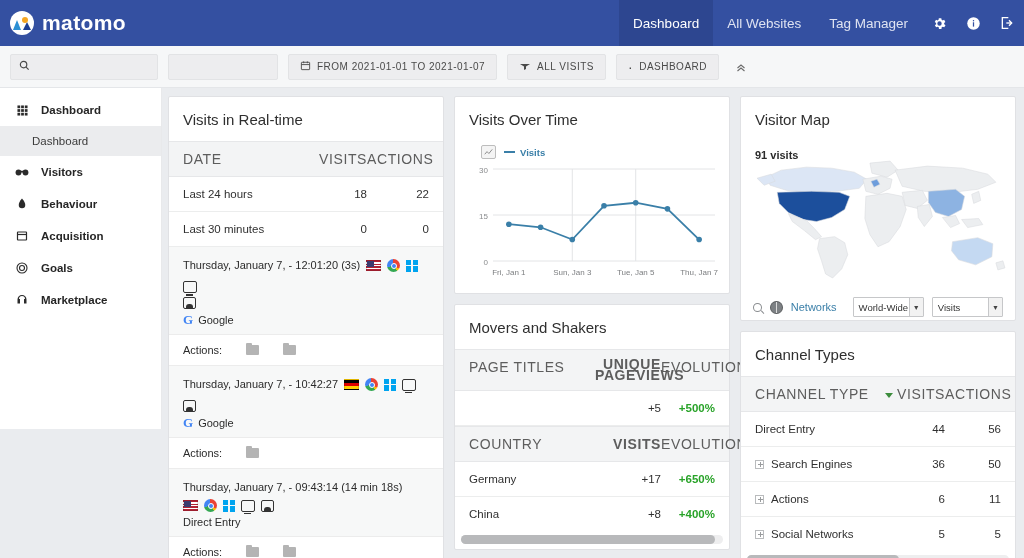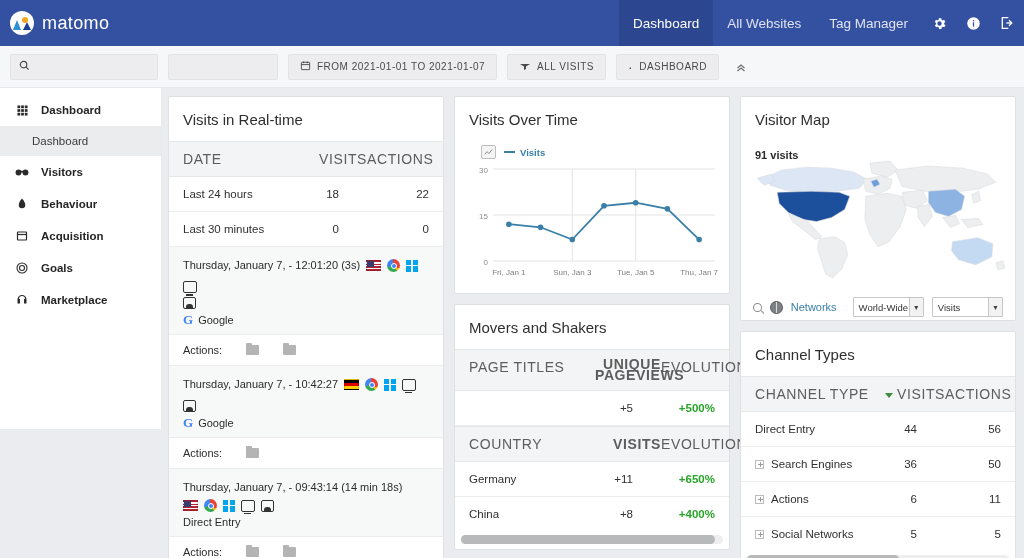--- a/index.html
+++ b/index.html
@@ -34,21 +34,21 @@
   }
   #logo-mark .m:after {
     right: 0; border-width: 0 4.5px 8px 4.5px;
     border-color: transparent transparent #1d3f94 transparent;
   }
   #logo-dot {
     position: absolute; width: 6px; height: 6px; border-radius: 50%;
     background: #f5a623; top: 6px; left: 12px;
   }
   #logo-text {
-    color: #fff; font-size: 18px; letter-spacing: .4px; font-weight: 400;
+    color: #fff; font-size: 21px; letter-spacing: .4px; font-weight: 700;
   }
   #nav-right { margin-left: auto; display: flex; align-items: stretch; height: 46px; }
   .nav-link {
     color: #dfe3f2; font-size: 13.5px; display: flex; align-items: center;
     padding: 0 14px; text-decoration: none; white-space: nowrap; cursor: pointer;
   }
   .nav-link.active { background: #2d4690; color: #fff; }
   .nav-icon {
     display: flex; align-items: center; justify-content: center;
     width: 34px; color: #fff; cursor: pointer;
@@ -119,21 +119,21 @@
   }
   .th-row .c1 { flex: 1; }
   .th-row .c2 { width: 58px; text-align: right; }
   .th-row .c3 { width: 62px; text-align: center; }
   .td-row {
     display: flex; padding: 11px 14px; font-size: 11.5px; color: #303030;
     border-bottom: 1px solid #eceded;
   }
   .td-row .c1 { flex: 1; }
   .td-row .c2 { width: 58px; text-align: right; }
-  .td-row .c3 { width: 62px; text-align: right; margin-left: 28px; }
+  .td-row .c3 { width: 62px; text-align: right; }
 
   
   .visit-block { padding: 9px 14px 8px 14px; border-bottom: 1px solid #ececec; }
   .visit-block.alt { background: #f7f8f8; }
   .visit-line {
     font-size: 11px; color: #2b2b2b; display: flex; flex-wrap: wrap;
     align-items: center; gap: 6px; line-height: 19px;
   }
   .visit-ref { font-size: 11px; color: #2b2b2b; display: flex;
                align-items: center; gap: 5px; margin-top: 4px; }
@@ -522,21 +522,21 @@
           <span class="c2" style="width:66px">+5</span>
           <span class="c3 evo-pos" style="width:54px">+500%</span>
         </div>
         <div class="th-row">
           <span class="c1">COUNTRY</span>
           <span class="c2" style="width:66px;font-weight:bold">VISITS</span>
           <span class="c3" style="width:54px">EVOLUTION</span>
         </div>
         <div class="td-row">
           <span class="c1">Germany</span>
-          <span class="c2" style="width:66px">+11</span>
+          <span class="c2" style="width:66px">+17</span>
           <span class="c3 evo-pos" style="width:54px">+650%</span>
         </div>
         <div class="td-row" style="border-bottom:none">
           <span class="c1">China</span>
           <span class="c2" style="width:66px">+8</span>
           <span class="c3 evo-pos" style="width:54px">+400%</span>
         </div>
         <div class="scrollbar-h">
             <i style="width:97%"></i>
           </div>

